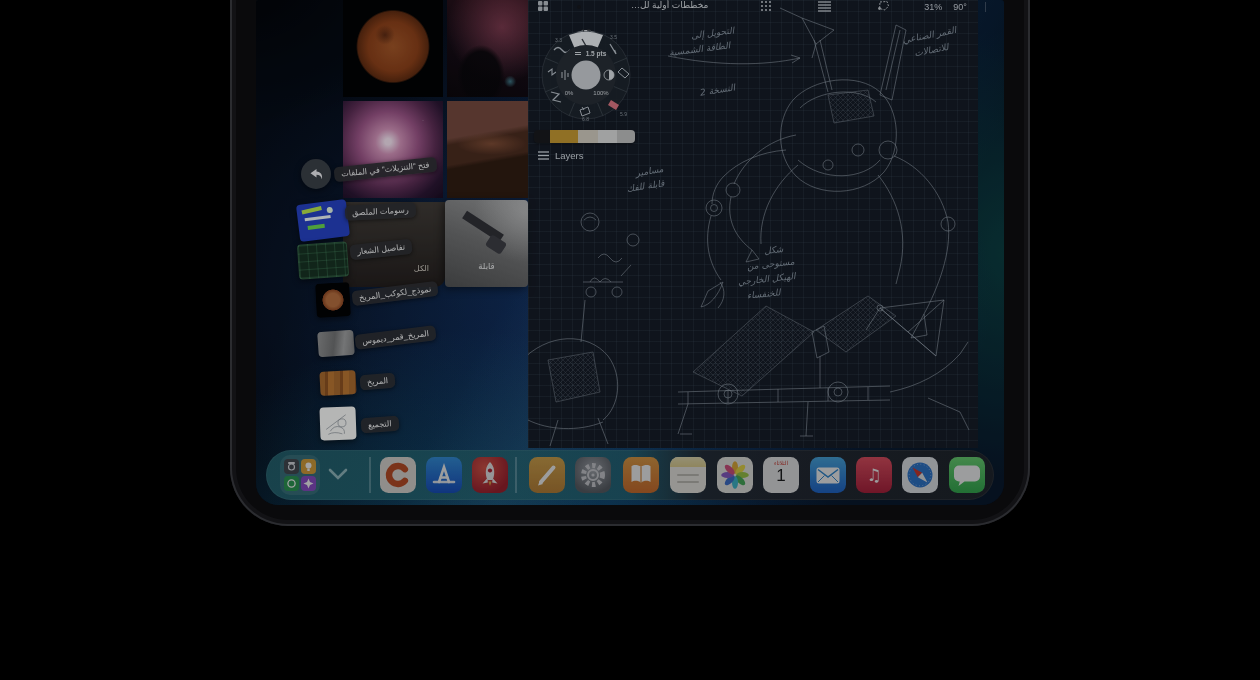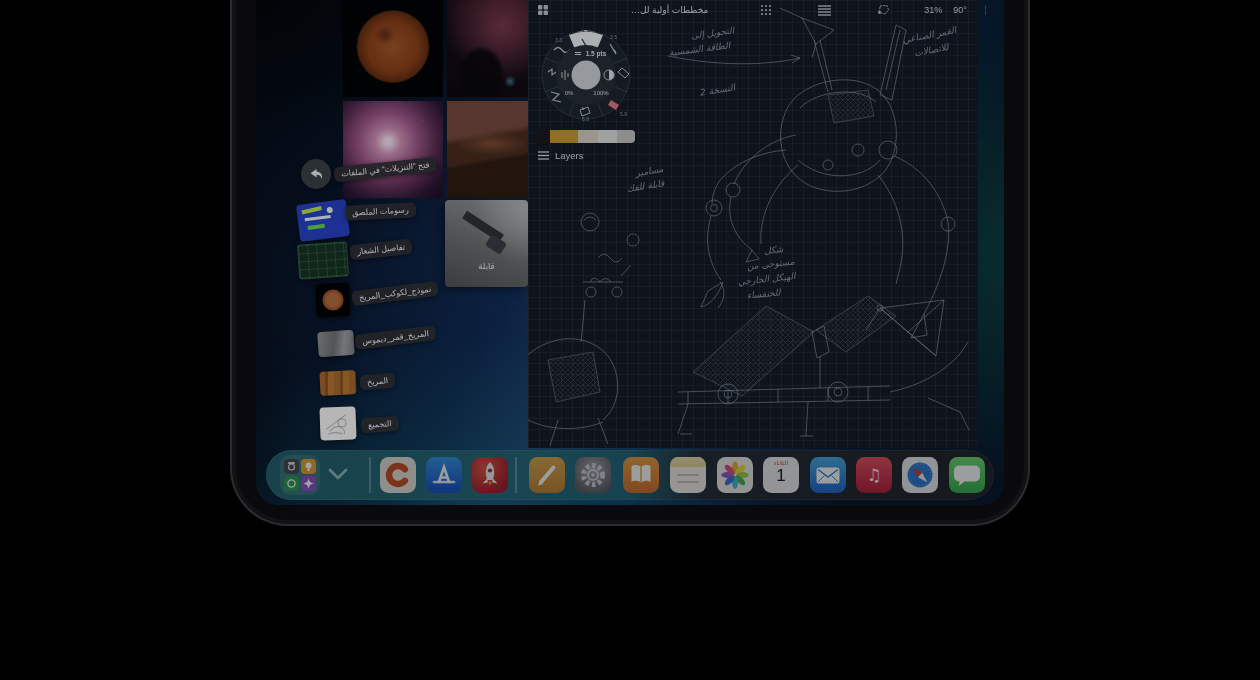--- a/index.html
+++ b/index.html
@@ -20,21 +20,21 @@
       linear-gradient(115deg,#050b16 18%,#0a1c38 45%,#0c2c4e 60%,#071527 82%);}
   
   .app{position:absolute;left:272px;top:0;width:450px;height:448px;background:#141922;
        background-image:linear-gradient(rgba(98,116,136,.13) 1px,transparent 1px),
                         linear-gradient(90deg,rgba(98,116,136,.13) 1px,transparent 1px);
        background-size:11px 11px;z-index:10;}
   .canvas-art{position:absolute;inset:0;}
   .sk{stroke:#96a1ac;fill:none;stroke-width:.8;opacity:.72;}
   .skf{stroke:#96a1ac;stroke-width:.7;opacity:.6;}
   .ann{fill:#95a1ad;font-style:italic;font-size:9px;opacity:.88;font-family:"DejaVu Sans",sans-serif;}
-  .toolbar{position:absolute;top:0;left:0;right:0;height:20px;display:flex;align-items:center;
+  .toolbar{position:absolute;top:0;left:0;right:0;height:20px;display:flex;align-items:flex-start;
            padding:0 9px;font-size:9px;color:#c7cdd4;z-index:12;gap:34px;}
   .tb-div{width:1px;height:10px;background:rgba(255,255,255,.22);margin:0 7px;}
   .tb-ic{display:flex;align-items:center;justify-content:center;opacity:.9;}
   .tb-title{direction:rtl;font-size:9px;color:#d6dade;white-space:nowrap;}
   .tb-right{margin-left:auto;display:flex;align-items:center;gap:11px;}
   .pro{letter-spacing:.5px;font-weight:normal;font-size:8.5px;}
   
   .wheel{position:absolute;left:10px;top:24px;width:96px;height:98px;z-index:13;}
   
   .cbar{position:absolute;left:6px;top:130px;width:101px;height:13px;display:flex;border-radius:4px;
@@ -363,20 +363,23 @@
             </svg>
           <span>Layers</span>
         </div>
       </div>
 
       <div class="pgrid">
         <div class="ptile t1"></div>
         <div class="ptile t2"></div>
         <div class="ptile t3"></div>
         <div class="ptile t4"></div>
+        <div class="card-all">
+          <span class="lbl-all">الكل</span>
+        </div>
         <div class="card-mon">
           <span class="sat-bar"></span>
           <span class="sat-body"></span>
           <span class="lbl-mon">قابلة</span>
         </div>
       </div>
 
       <div class="backbtn">
         <svg width="16" height="16" viewBox="0 0 16 16">
           <path d="M8.5,3 L2.5,7.3 L8.5,11.6 V8.8 C11.4,8.8 13.2,10.3 13.9,13.2 C14.8,9 12.7,5.7 8.5,5.5 Z" fill="#e9e9eb"></path>

